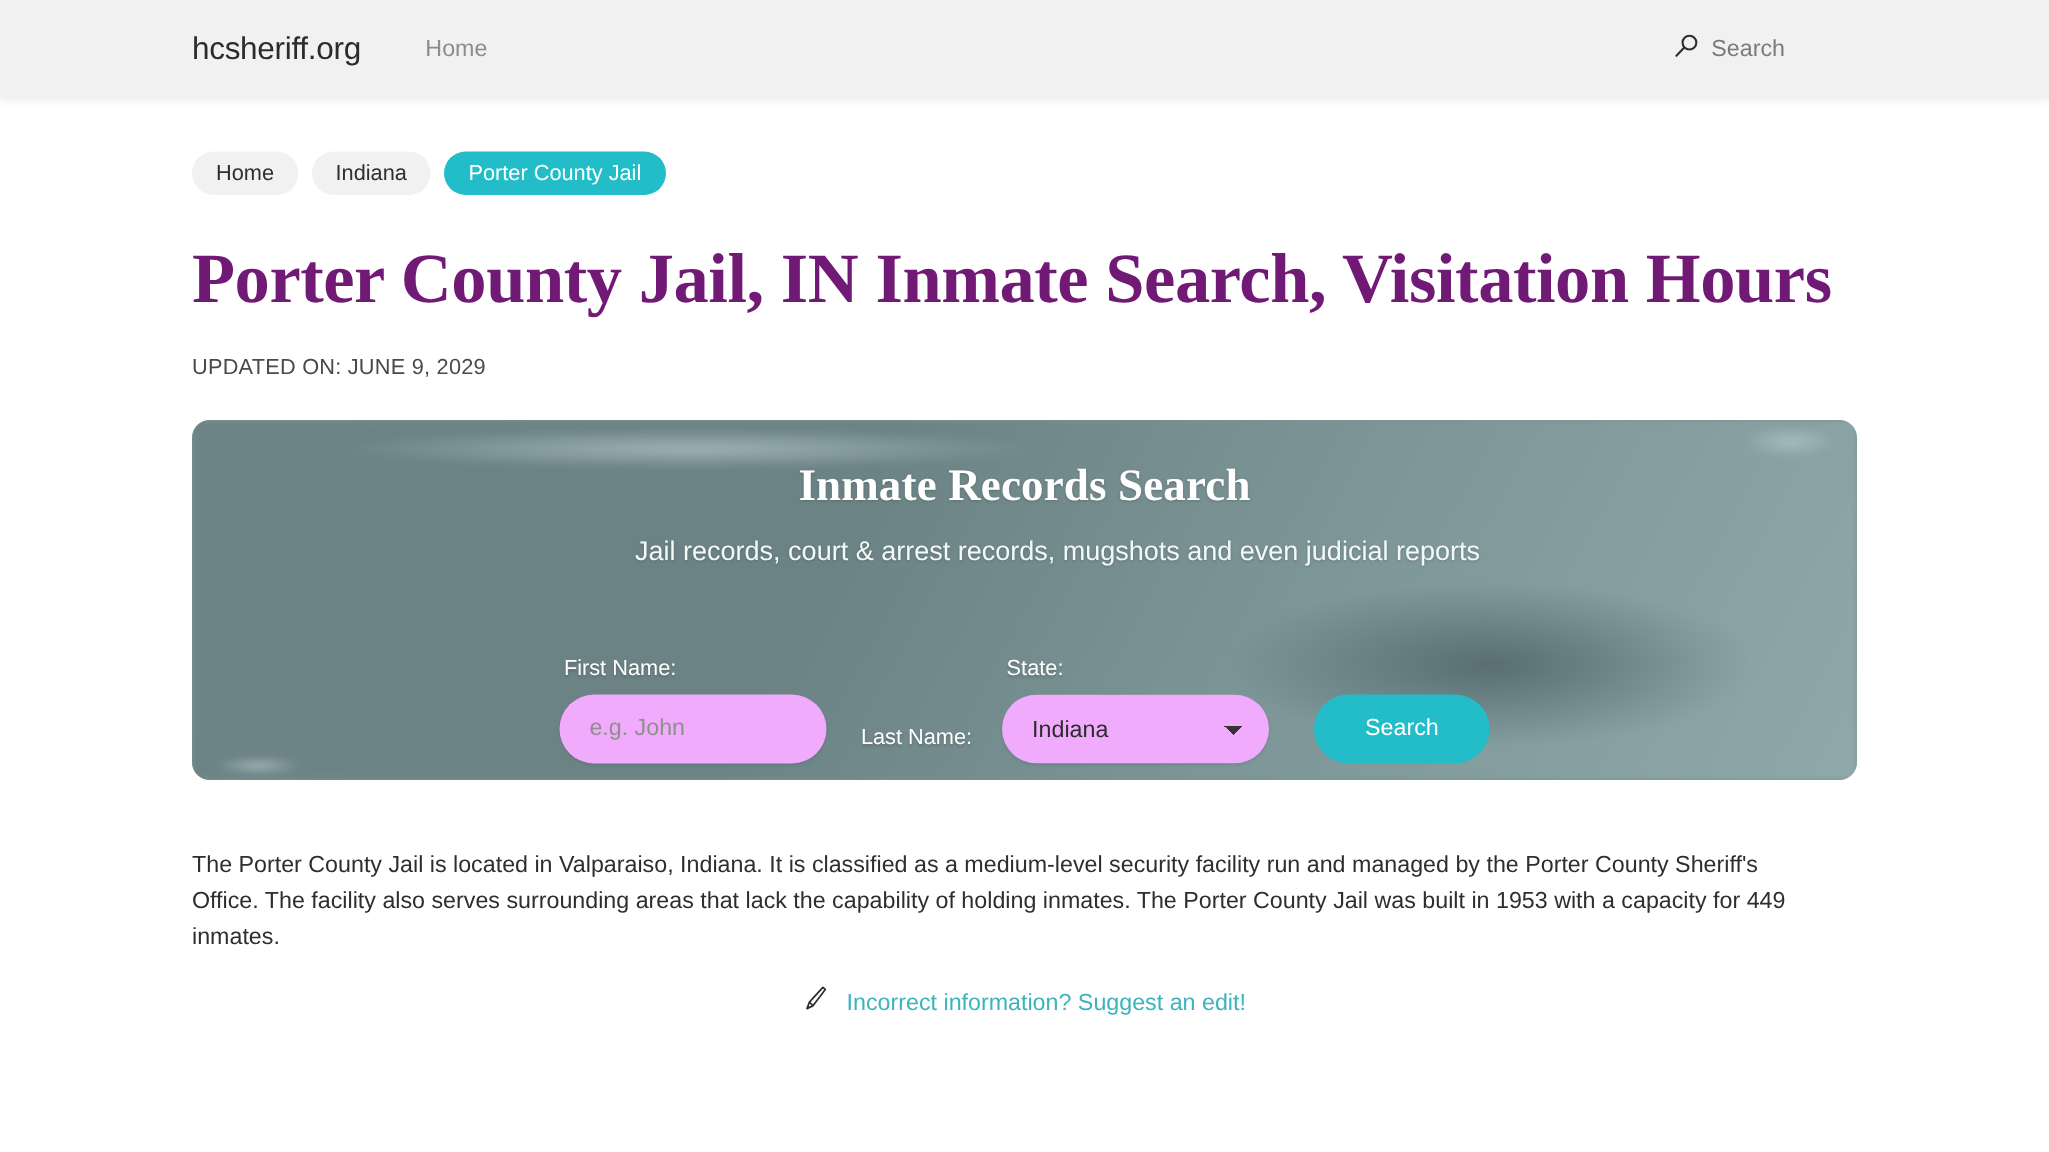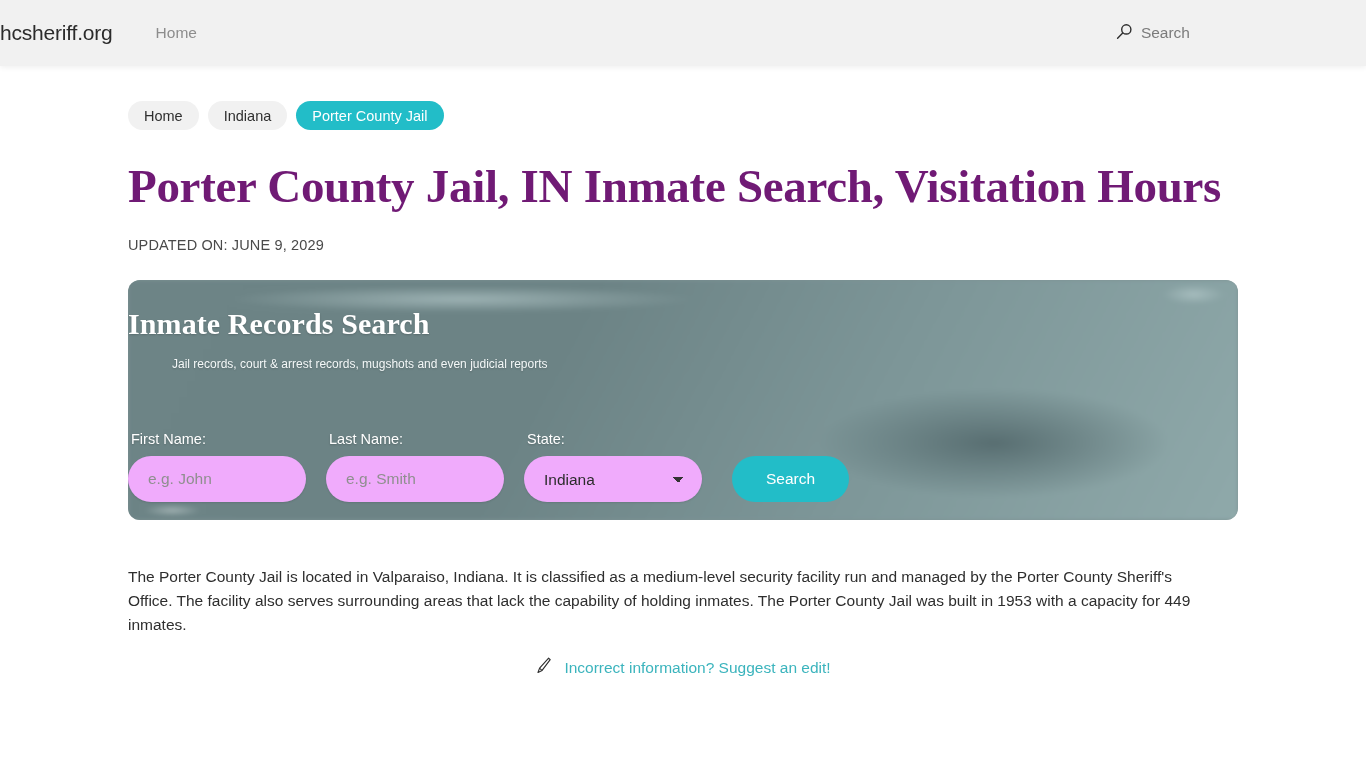--- a/index.html
+++ b/index.html
@@ -16,20 +16,21 @@
     position: relative;
     width: 1366px;
     height: 66px;
     background: #f1f1f1;
     display: flex;
     align-items: center;
     box-shadow: 0 2px 5px rgba(0,0,0,0.055);
     z-index: 5;
   }
   .brand {
+    margin-left: 128px;
     font-size: 21px;
     color: #2b2b2b;
     letter-spacing: -0.2px;
     font-weight: 400;
     white-space: nowrap;
   }
   .nav-link {
     margin-left: 43px;
     font-size: 15.5px;
     color: #8d8d8d;
@@ -117,33 +118,34 @@
       radial-gradient(closest-side at 96% 6%, rgba(210,228,229,0.40), rgba(210,228,229,0) 70%),
       linear-gradient(118deg, #6d8486 0%, #6c8385 38%, #7d9698 66%, #8fa9aa 100%);
     filter: blur(2px);
   }
   .card-inner {
     position: relative;
     z-index: 2;
     height: 100%;
     display: flex;
     flex-direction: column;
+    align-items: center;
   }
   .card-title {
     margin-top: 27px;
     font-family: "Liberation Serif", serif;
     font-weight: 700;
     font-size: 30px;
     color: #ffffff;
     letter-spacing: 0.1px;
     text-shadow: 0 1px 2px rgba(0,0,0,0.18);
   }
   .card-sub {
     margin-top: 16px;
-    font-size: 12px;
+    font-size: 18px;
     color: #f4f8f8;
     text-shadow: 0 1px 2px rgba(0,0,0,0.18);
     margin-left: 44px;
   }
   .form-row {
     margin-top: 24px;
     display: flex;
     align-items: flex-end;
     gap: 20px;
   }
@@ -257,21 +259,20 @@
       <div class="card-sub">Jail records, court &amp; arrest records, mugshots and even judicial reports</div>
 
       <form class="form-row">
         <div class="field">
           <label class="field-label">First Name:</label>
           <input class="text-input" type="text" placeholder="e.g. John" style="">
         </div>
 
         <div class="field">
           <label class="field-label">Last Name:</label>
-          <input class="text-input" type="text" placeholder="e.g. Smith" style="">
         </div>
 
         <div class="field">
           <label class="field-label">State:</label>
           <select class="state-select">
             <option>Indiana</option>
           </select>
         </div>
 
         <button class="search-btn" type="submit">Search</button>

